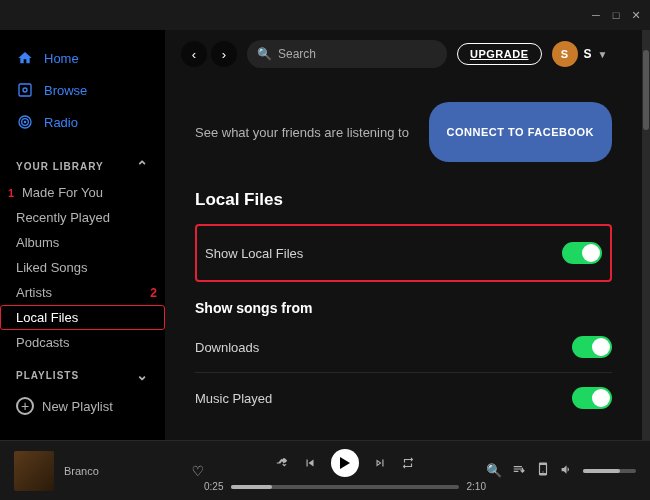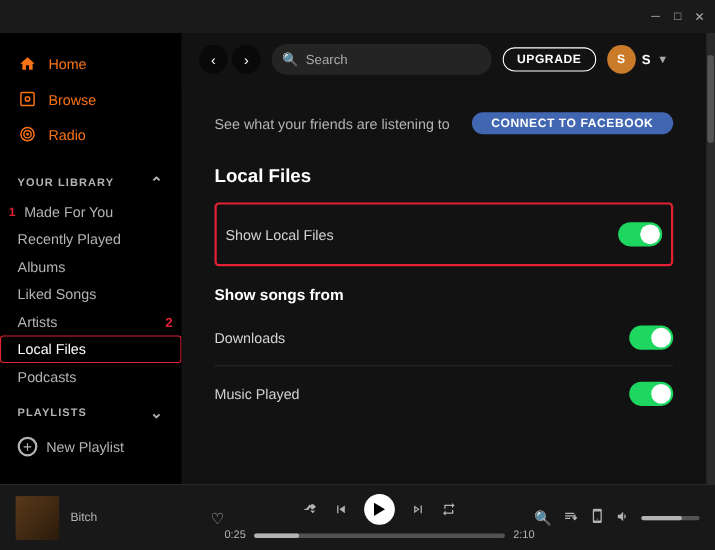--- a/index.html
+++ b/index.html
@@ -59,21 +59,21 @@
 
     .sidebar-nav {
       padding: 12px 0 8px 0;
     }
 
     .sidebar-nav-item {
       display: flex;
       align-items: center;
       gap: 10px;
       padding: 7px 16px;
-      color: #f97316;
+      color: #3b82f6;
       font-size: 13px;
       font-weight: 500;
       cursor: pointer;
     }
 
     .sidebar-nav-item .nav-icon {
       width: 18px;
       height: 18px;
       display: flex;
       align-items: center;
@@ -208,20 +208,21 @@
     .upgrade-btn {
       background: transparent;
       border: 1px solid #fff;
       border-radius: 20px;
       color: #fff;
       font-size: 11px;
       font-weight: 700;
       padding: 4px 12px;
       cursor: pointer;
       letter-spacing: 0.5px;
+      text-decoration: underline;
     }
 
     .user-area {
       display: flex;
       align-items: center;
       gap: 6px;
     }
     .user-avatar {
       width: 26px;
       height: 26px;
@@ -268,21 +269,21 @@
       color: #b3b3b3;
     }
 
     .connect-fb-btn {
       background: #4267b2;
       border: none;
       border-radius: 20px;
       color: #fff;
       font-size: 11px;
       font-weight: 700;
-      padding: 4px 18px;
+      padding: 24px 18px;
       cursor: pointer;
       letter-spacing: 0.5px;
       white-space: nowrap;
     }
 
     .section-heading {
       font-size: 17px;
       font-weight: 800;
       margin-bottom: 14px;
     }
@@ -637,21 +638,21 @@
     <div class="scrollbar-thumb"></div>
   </div>
 </div>
 
 <div class="player-bar">
   <div class="now-playing">
     <div class="album-art">
       <div class="album-art-inner"></div>
     </div>
     <div class="track-info">
-      <div class="track-artist">Bitch</div>
+      <div class="track-artist">Branco</div>
     </div>
     <span class="heart-icon">♡</span>
   </div>
 
   <div class="player-controls">
     <div class="control-buttons">
       <button class="ctrl-btn">
         <svg width="14" height="14" viewBox="0 0 24 24" fill="currentColor">
             <path d="M17 4l4 4-4 4V9h-3l-2-2.5L14 4h3zm0 8v-1.5l-2 2.5 2 2.5V14h3l-4 4-4-4h3v-1l-3-4-3 4H3V11h3l5-6.5 3 4L15 4h2v8z"></path>
           </svg>

